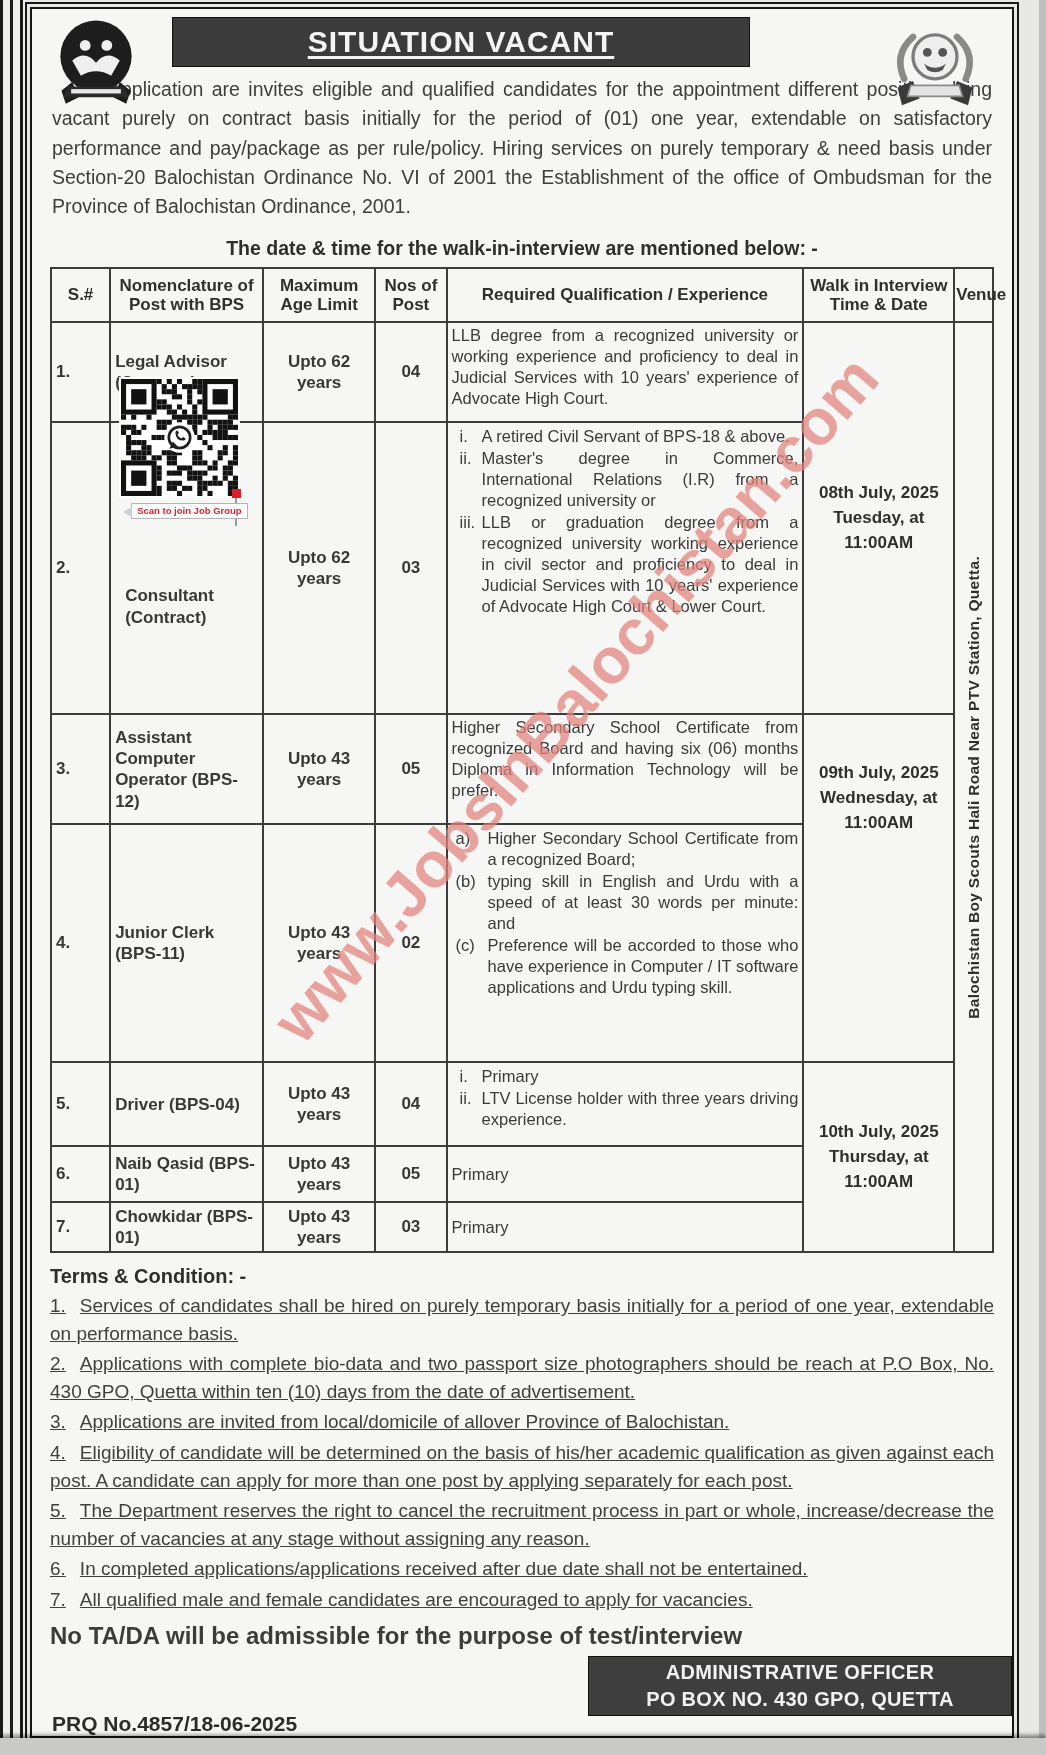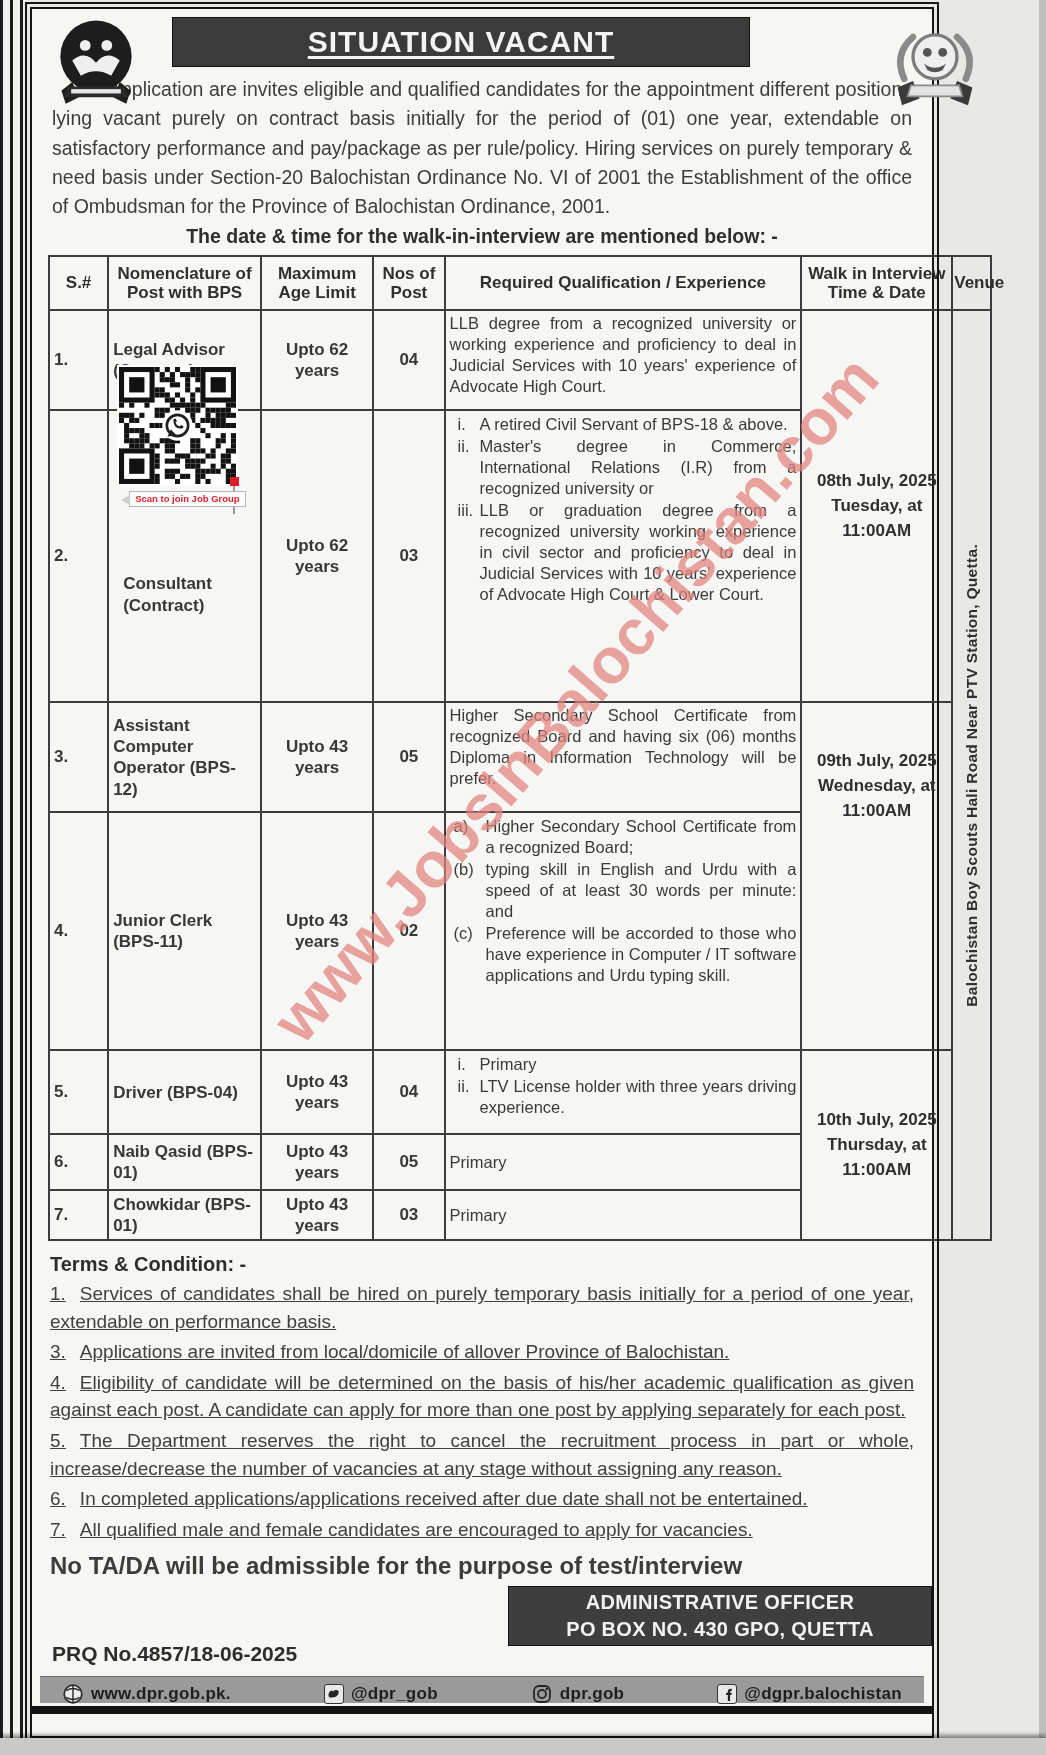--- a/index.html
+++ b/index.html
@@ -15,42 +15,42 @@
     position:absolute; left:0; top:0; width:26px; height:1745px;
     background:repeating-linear-gradient(90deg,#1c1c1c 0 3px,#f0f0ee 3px 10px);
   }
   .edge-right { position:absolute; right:0; top:0; width:7px; height:1745px; background:#bfbfbd; }
   .bottom-strip {
     position:absolute; left:0; right:0; bottom:0; height:17px;
     background:#c9c9c7; box-shadow:0 -3px 4px rgba(0,0,0,.45);
   }
   
   .ad {
-    position:absolute; left:30px; top:7px; width:904px; height:1731px;
+    position:absolute; left:30px; top:7px; width:984px; height:1731px;
     background:#f6f6f4; border:2px solid #161616; outline:2px solid #161616; outline-offset:3px;
     padding:0 16px;
   }
   
   .logo-left { position:absolute; left:10px; top:4px; width:108px; height:108px; }
   .logo-right{ position:absolute; left:848px; top:6px; width:110px; height:110px; }
   .title-bar {
     position:absolute; left:140px; top:8px; width:578px; height:50px;
     background:#3b3b3b; border:1px solid #111;
     display:flex; align-items:center; justify-content:center;
   }
   .title-bar span {
     color:#f4f4f4; font-size:30px; font-weight:bold; letter-spacing:1px;
     text-decoration:underline; text-underline-offset:4px;
   }
   .header-spacer { height:64px; }
   .intro {
     margin:2px 4px 0; font-size:19.5px; line-height:1.5; font-weight:500;
     text-align:justify; text-indent:56px; color:#3d3d3d;
   }
-  .subhead { text-align:center; font-weight:bold; font-size:19.5px; margin-top:4px; color:#2e2e2e; }
+  .subhead { text-align:center; font-weight:bold; font-size:19.5px; margin-top:16px; color:#2e2e2e; }
 
   
   table.vac { border-collapse:collapse; table-layout:fixed; margin:7px auto 0; width:944px; }
   .vac th, .vac td { border:2px solid #3c3c3c; padding:2px 4px; }
   .vac th { font-size:17px; font-weight:bold; line-height:1.15; padding:4px 1px; color:#2f2f2f; }
   .serial { font-weight:bold; font-size:17px; text-align:left; padding-left:14px; vertical-align:middle; }
   .post { font-weight:bold; font-size:17px; line-height:1.25; padding-left:12px; vertical-align:middle; }
   .age  { font-weight:bold; font-size:17px; text-align:center; vertical-align:middle; line-height:1.25;border-radius:6px; }
   .nos  { font-weight:bold; font-size:17px; text-align:center; vertical-align:middle; }
   .qual { font-size:16.5px; line-height:1.27; vertical-align:top; padding:4px 8px 4px 10px; text-align:justify; color:#3a3a3a; font-weight:500; }
@@ -504,20 +504,21 @@
       <td class="age">Upto 43 years</td>
       <td class="nos">03</td>
       <td class="qual vmid">Primary</td>
     </tr>
   </tbody>
     </table>
 
   <div class="terms">
     <div class="terms-heading">Terms &amp; Condition: -</div>
     <div class="term"><span class="tno">1.</span><span>Services of candidates shall be hired on purely temporary basis initially for a period of one year, extendable on performance basis.</span></div>
+    <div class="term"><span class="tno">2.</span><span>Applications with complete bio-data and two passport size photographers should be reach at P.O Box, No. 430 GPO, Quetta within ten (10) days from the date of advertisement.</span></div>
     <div class="term"><span class="tno">3.</span><span>Applications are invited from local/domicile of allover Province of Balochistan.</span></div>
     <div class="term"><span class="tno">4.</span><span>Eligibility of candidate will be determined on the basis of his/her academic qualification as given against each post. A candidate can apply for more than one post by applying separately for each post.</span></div>
     <div class="term"><span class="tno">5.</span><span>The Department reserves the right to cancel the recruitment process in part or whole, increase/decrease the number of vacancies at any stage without assigning any reason.</span></div>
     <div class="term"><span class="tno">6.</span><span>In completed applications/applications received after due date shall not be entertained.</span></div>
     <div class="term"><span class="tno">7.</span><span>All qualified male and female candidates are encouraged to apply for vacancies.</span></div>
     <div class="footnote">No TA/DA will be admissible for the purpose of test/interview</div>
   </div>
 
   <div class="bottom-row">
     <div class="prq">PRQ No.4857/18-06-2025</div>

